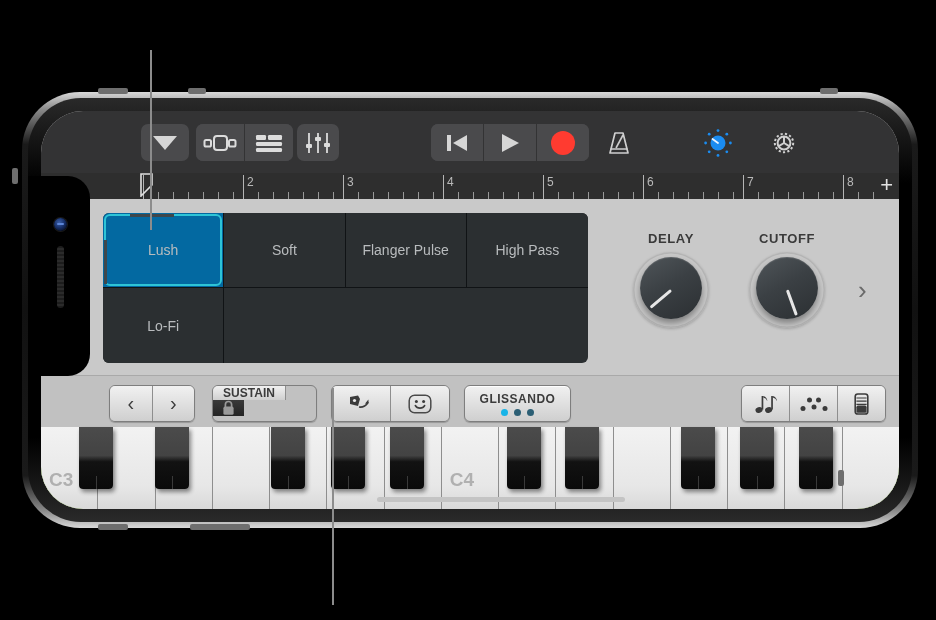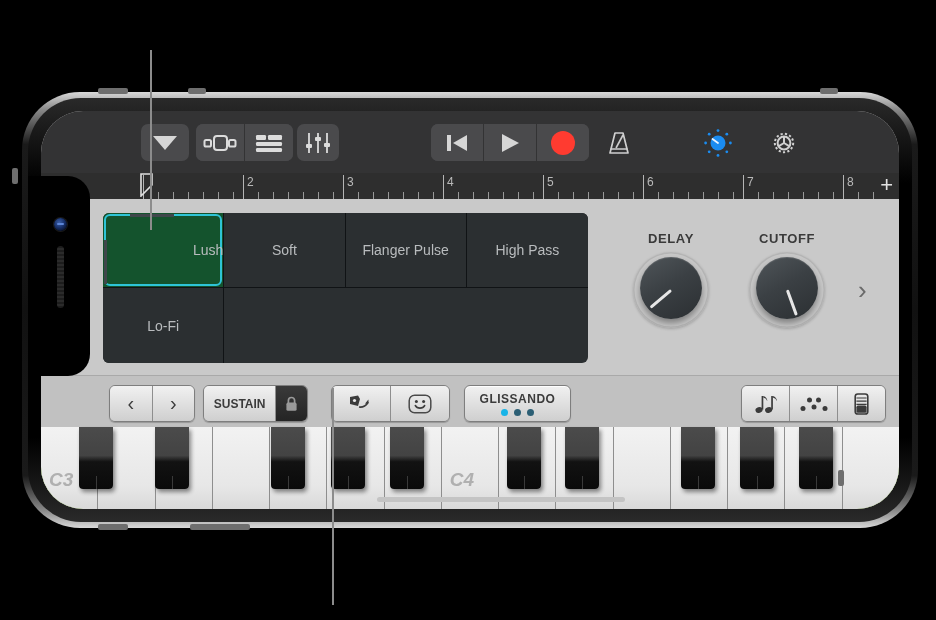--- a/index.html
+++ b/index.html
@@ -73,21 +73,21 @@
   
   .bodyarea{position:absolute;left:0;top:88px;right:0;bottom:0;background:#c9c9c9;}
 
   .presets{position:absolute;left:62px;top:14px;width:485px;height:150px;
     background:#2b2f31;border-radius:6px;overflow:hidden;display:grid;
     grid-template-columns:repeat(4,1fr);grid-template-rows:repeat(2,1fr);}
   .preset{display:flex;align-items:center;justify-content:center;color:#b9bcbe;font-size:14px;
     border-right:1px solid #101315;border-bottom:1px solid #101315;background:#2b2f31;position:relative;}
   .preset:nth-child(4n){border-right:none;}
   .preset:nth-child(n+5){border-bottom:none;}
-  .preset.sel{background:#14532d;justify-content:flex-end;}
+  .preset.sel{background:#0369a1;}
   .preset.sel .selbox{position:absolute;left:1px;top:1px;right:1px;bottom:1px;border:2px solid #2ec4d6;border-radius:6px;pointer-events:none;}
   .preset.sel .selbox::before,.preset.sel .selbox::after{content:"";position:absolute;background:#3f474b;}
   .preset.sel .selbox::before{left:-2px;top:24px;width:3px;height:44px;}
   .preset.sel .selbox::after{left:24px;top:-2px;width:44px;height:3px;}
   .preset .pl{position:relative;z-index:2;}
 
   
   .knobs{position:absolute;left:575px;top:14px;width:260px;height:150px;}
   .knob-unit{position:absolute;top:18px;width:110px;text-align:center;}
   .knob-unit.k1{left:0;}
@@ -113,34 +113,34 @@
     color:#3b3b3b;font-size:12px;font-weight:bold;letter-spacing:0.5px;}
   .seg3d{display:flex;border-radius:6px;overflow:hidden;border:1px solid #7e7e7e;
     box-shadow:0 1px 1px rgba(0,0,0,.22);}
   .seg3d > div{background:linear-gradient(180deg,#f1f1f1,#cfcfcf);display:flex;align-items:center;
     justify-content:center;border-right:1px solid #8e8e8e;color:#3b3b3b;font-size:12px;font-weight:bold;}
   .seg3d > div:last-child{border-right:none;}
   .seg3d > div.dark{background:linear-gradient(180deg,#3a3a3a,#242424);}
 
   .kb-nav{left:68px;width:84px;}
   .kb-nav > div{width:42px;}
-  .kb-sustain{left:162px;width:103px;}
+  .kb-sustain{left:171px;width:103px;flex-direction:column;}
   .kb-sustain .lab{width:72px;}
   .kb-sustain .lockc{width:31px;}
   .kb-icons{left:290px;width:117px;}
   .kb-icons > div{width:58px;}
   .kb-gliss{left:423px;width:105px;flex-direction:column;gap:3px;}
   .gdots{display:flex;gap:6px;}
   .gdot{width:7px;height:7px;border-radius:50%;background:#2c5f75;}
   .gdot.on{background:#17b4e8;}
   .kb-right{left:700px;width:143px;}
   .kb-right > div{width:47px;}
 
   
-  .piano{position:absolute;left:0;top:228px;right:0;bottom:0;background:#4d7c0f;font-style:italic;}
+  .piano{position:absolute;left:0;top:228px;right:0;bottom:0;background:#4d7c0f;}
   .wkeys{position:absolute;left:0;top:0;right:0;bottom:0;display:flex;}
   .wk{flex:1;background:linear-gradient(180deg,#f2f2f2 0%,#e7e7e7 72%,#d9d9d9 100%);
     border-right:1px solid #8e8e8e;position:relative;}
   .wk:last-child{border-right:none;}
   .wk .note{position:absolute;left:8px;bottom:18px;font-size:19px;color:#b0b0b0;font-weight:bold;}
   .bk{position:absolute;top:0;width:34px;height:62px;z-index:4;
     background:linear-gradient(180deg,#4b4b4b 0%,#434343 46%,#121212 56%,#0a0a0a 100%);
     border-radius:0 0 4px 4px;box-shadow:2px 3px 4px rgba(0,0,0,.45);}
   .bk::after{content:"";position:absolute;left:50%;bottom:0;width:1px;height:13px;background:#3a3a3a;}
   .homebar{position:absolute;left:336px;bottom:7px;width:248px;height:5px;border-radius:3px;

